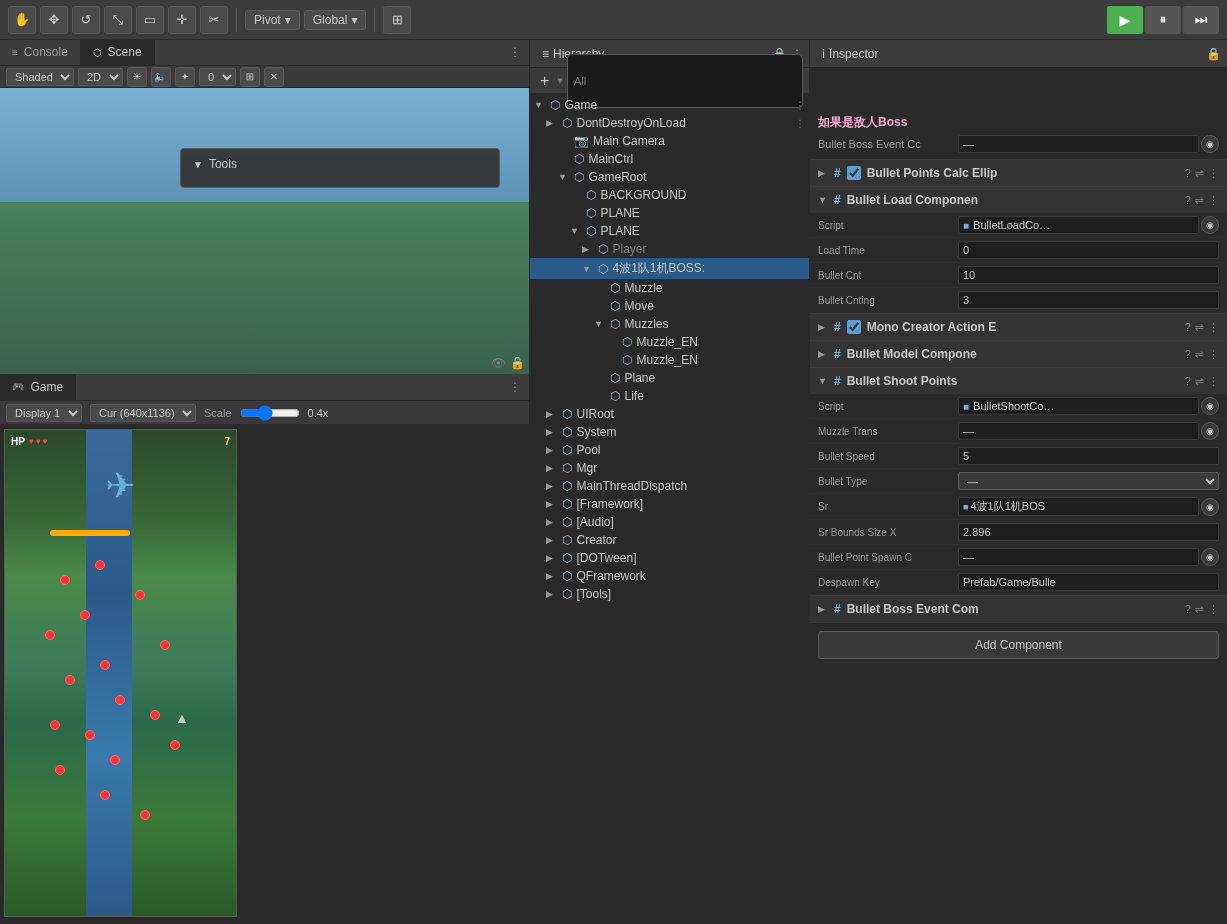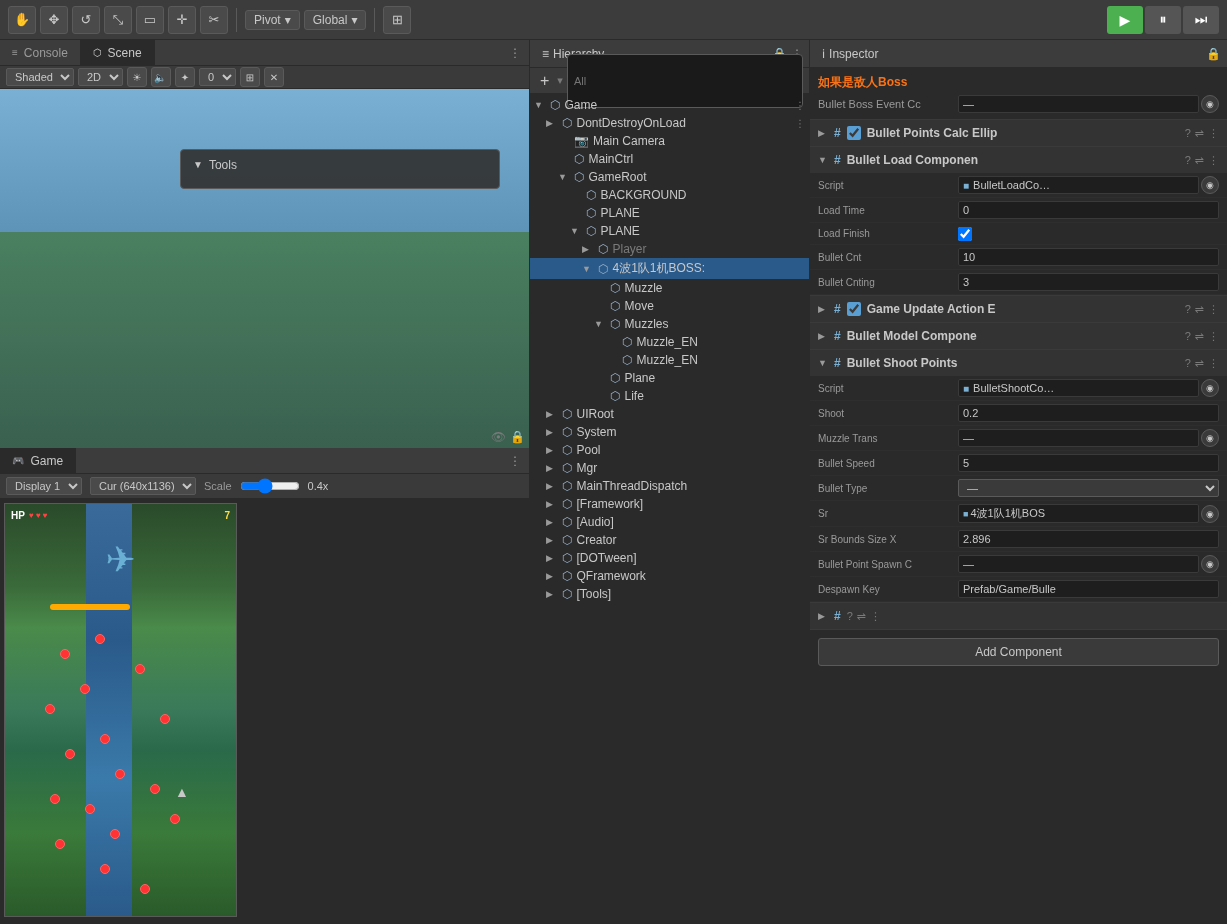--- a/index.html
+++ b/index.html
@@ -113,21 +113,21 @@
     }
     .game-toolbar {
       height: 26px; background: #3a3a3a; display: flex; align-items: center; gap: 8px; padding: 0 6px;
       border-bottom: 1px solid #2a2a2a;
     }
     .game-canvas-area {
       width: 100%; height: calc(100% - 26px); background: #2a2a2a; display: flex; align-items: flex-start; justify-content: flex-start;
       padding: 4px;
     }
     .game-screen {
-      width: 233px; height: 414px;
+      width: 233px; height: 488px;
       background: #1a2a1a; position: relative; overflow: hidden;
       border: 1px solid #5a5a5a;
       text-decoration: underline;
     }
     
     .game-map {
       width: 100%; height: 100%;
       background: linear-gradient(180deg, #2a4a2a 0%, #3a6a3a 20%, #4a8a4a 30%, #3a7a5a 50%, #2a6a4a 60%, #3a7a3a 80%, #2a5a2a 100%);
       position: relative;
     }
@@ -234,21 +234,21 @@
     .insp-checkbox { width: 14px; height: 14px; }
     .insp-field-with-btn { display: flex; align-items: center; gap: 2px; flex: 1; }
     .insp-field { flex: 1; background: #1e1e1e; border: 1px solid #3a3a3a; border-radius: 2px; padding: 1px 4px; color: #c8c8c8; font-size: 11px; min-height: 18px; display: flex; align-items: center; }
     .insp-circle-btn { width: 18px; height: 18px; background: #3a3a3a; border: 1px solid #5a5a5a; border-radius: 50%; display: flex; align-items: center; justify-content: center; font-size: 9px; cursor: pointer; color: #c8c8c8; }
     .insp-dropdown { background: #3a3a3a; border: 1px solid #5a5a5a; color: #c8c8c8; border-radius: 2px; padding: 1px 4px; font-size: 11px; cursor: pointer; flex: 1; }
 
     
     .insp-boss-header {
       padding: 6px 8px; background: #2a2a2a; border-bottom: 1px solid #3a3a3a;
     }
-    .insp-boss-label { color: #f97316; font-size: 12px; font-weight: bold; margin-bottom: 4px; }
+    .insp-boss-label { color: #f9a8d4; font-size: 12px; font-weight: bold; margin-bottom: 4px; margin-top: 40px; }
     .insp-boss-row { display: flex; align-items: center; }
     .insp-boss-field-label { color: #9a9a9a; font-size: 11px; width: 140px; }
 
     .add-component-btn {
       margin: 8px; padding: 6px; background: #3a3a3a; border: 1px solid #5a5a5a;
       color: #c8c8c8; font-size: 12px; text-align: center; cursor: pointer; border-radius: 3px;
     }
 
     
     ::-webkit-scrollbar { width: 6px; height: 6px; }
@@ -650,41 +650,35 @@
               <span>BulletLoadCo…</span>
             </div>
             <div class="insp-circle-btn">◉</div>
           </div>
         </div>
         <div class="insp-row">
           <span class="insp-label">Load Time</span>
           <div class="insp-value">0</div>
         </div>
         <div class="insp-row">
-          <span class="insp-label">Load Finish</span>
-          <div class="insp-check-value">
-            <input type="checkbox" class="insp-checkbox" checked="" style="">
-          </div>
-        </div>
-        <div class="insp-row">
           <span class="insp-label">Bullet Cnt</span>
           <div class="insp-value">10</div>
         </div>
         <div class="insp-row">
           <span class="insp-label">Bullet Cnting</span>
           <div class="insp-value">3</div>
         </div>
       </div>
 
       <div class="insp-section">
         <div class="insp-section-header">
           <span class="insp-section-arrow">▶</span>
           <span class="insp-section-hash">#</span>
           <input type="checkbox" class="insp-section-check" checked="" style="">
-          <span class="insp-section-title">Game Update Action E</span>
+          <span class="insp-section-title">Mono Creator Action E</span>
           <div class="insp-section-icons">
             <span>?</span>
             <span>⇌</span>
             <span>⋮</span>
           </div>
         </div>
       </div>
 
       <div class="insp-section">
         <div class="insp-section-header">
@@ -714,24 +708,20 @@
           <span class="insp-label">Script</span>
           <div class="insp-field-with-btn">
             <div class="insp-field" style="display:flex;align-items:center;gap:4px;">
               <span style="color:#7ab0d4;font-size:10px;">■</span>
               <span>BulletShootCo…</span>
             </div>
             <div class="insp-circle-btn">◉</div>
           </div>
         </div>
         <div class="insp-row">
-          <span class="insp-label">Shoot</span>
-          <div class="insp-value">0.2</div>
-        </div>
-        <div class="insp-row">
           <span class="insp-label">Muzzle Trans</span>
           <div class="insp-field-with-btn">
             <div class="insp-field">—</div>
             <div class="insp-circle-btn">◉</div>
           </div>
         </div>
         <div class="insp-row">
           <span class="insp-label">Bullet Speed</span>
           <div class="insp-value">5</div>
         </div>
@@ -765,20 +755,21 @@
         <div class="insp-row">
           <span class="insp-label">Despawn Key</span>
           <div class="insp-value">Prefab/Game/Bulle</div>
         </div>
       </div>
 
       <div class="insp-section">
         <div class="insp-section-header">
           <span class="insp-section-arrow">▶</span>
           <span class="insp-section-hash">#</span>
+          <span class="insp-section-title">Bullet Boss Event Com</span>
           <div class="insp-section-icons">
             <span>?</span>
             <span>⇌</span>
             <span>⋮</span>
           </div>
         </div>
       </div>
 
       <div class="add-component-btn">Add Component</div>
 

